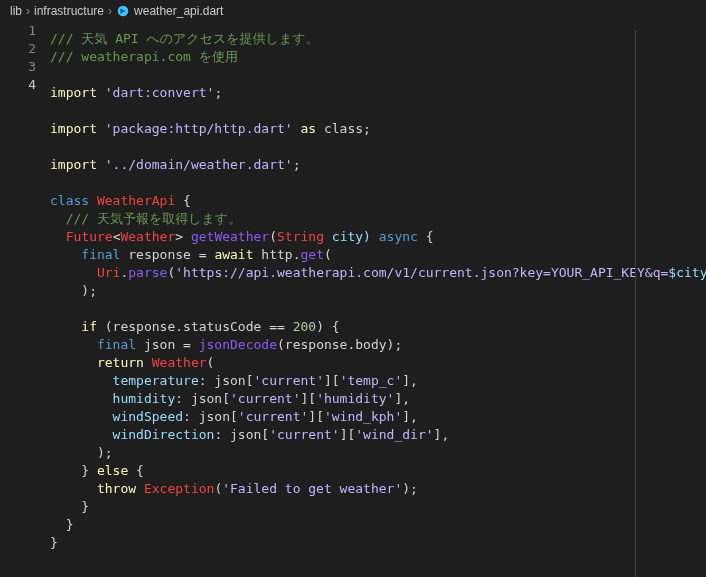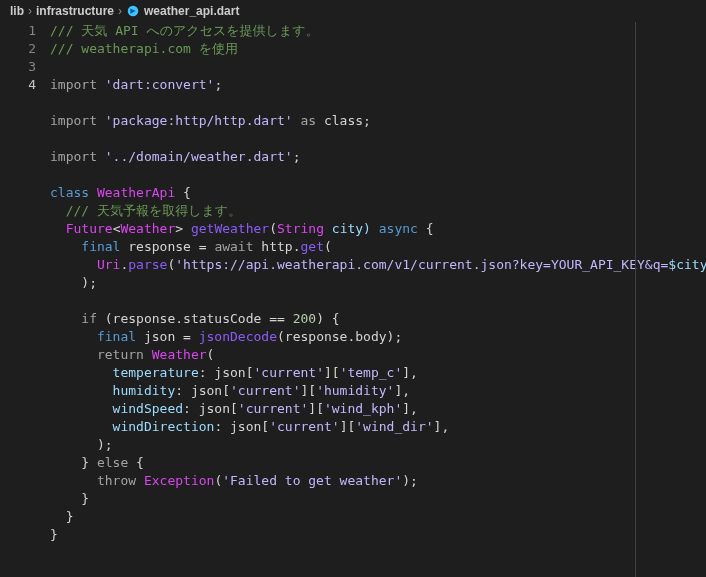--- a/index.html
+++ b/index.html
@@ -16,21 +16,20 @@
       display: flex;
       align-items: center;
       padding: 4px 10px;
       font-size: 12px;
       color: #cccccc;
       font-family: -apple-system, 'Segoe UI', sans-serif;
       height: 22px;
     }
     .breadcrumb-item {
       color: #cccccc;
-      font-weight: bold;
     }
     .breadcrumb-sep {
       margin: 0 4px;
       color: #888;
     }
     .file-icon {
       width: 14px;
       height: 14px;
       margin-right: 4px;
       display: inline-block;
@@ -51,38 +50,39 @@
       height: 18px;
       line-height: 18px;
     }
     .gutter .line-num.active {
       color: #c6c6c6;
     }
     .code-area {
       flex: 1;
       position: relative;
       overflow: hidden;
+      margin-top: 8px;
     }
     .code-line {
       height: 18px;
       line-height: 18px;
       white-space: pre;
     }
     .ruler {
       position: absolute;
       top: 0;
       bottom: 0;
       width: 1px;
       background: #404040;
       left: 585px;
     }
     .cmt { color: #6a9955; }
-    .kw { color: #a3a3a3; }
+    .kw { color: #fef9c3; }
     .str { color: #c4b5fd; }
-    .cls { color: #d946ef; }
+    .cls { color: #ef4444; }
     .fn { color: #8b5cf6; }
     .var { color: #9cdcfe; }
     .num { color: #b5cea8; }
     .kw2 { color: #569cd6; }
   </style>
 </head>
 <body>
 
 <div class="breadcrumb">
   <span class="breadcrumb-item">lib</span>

